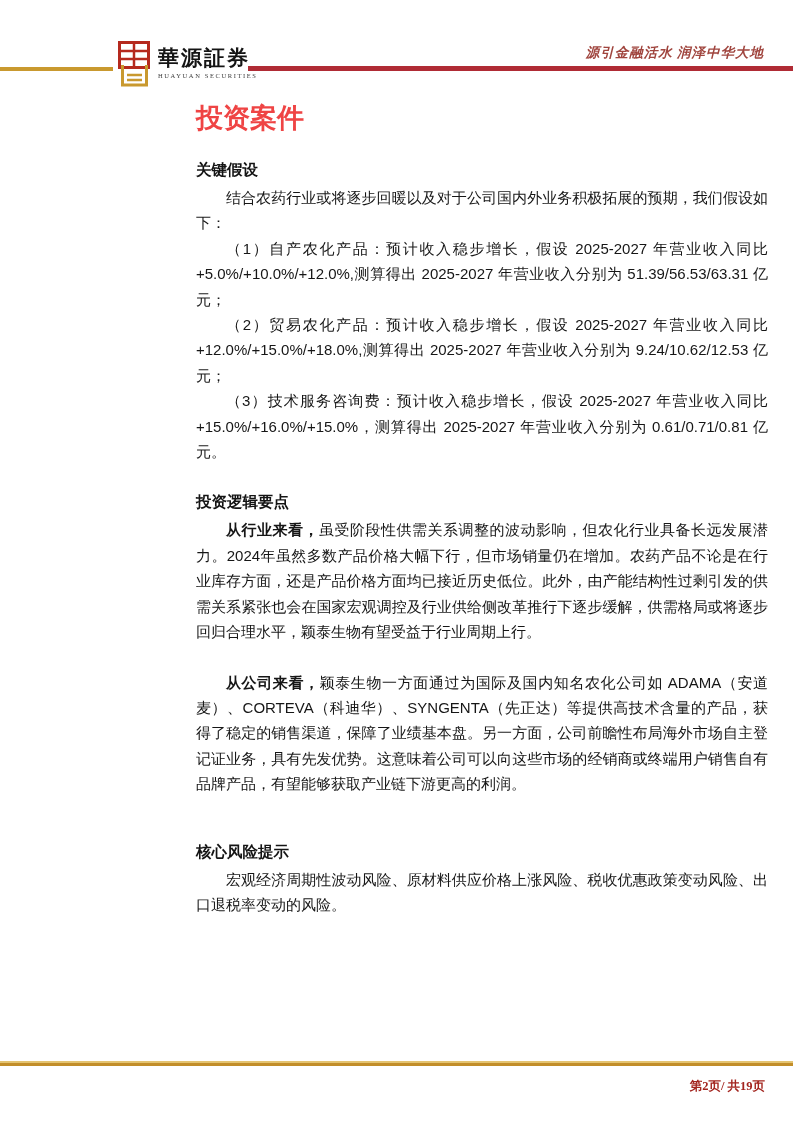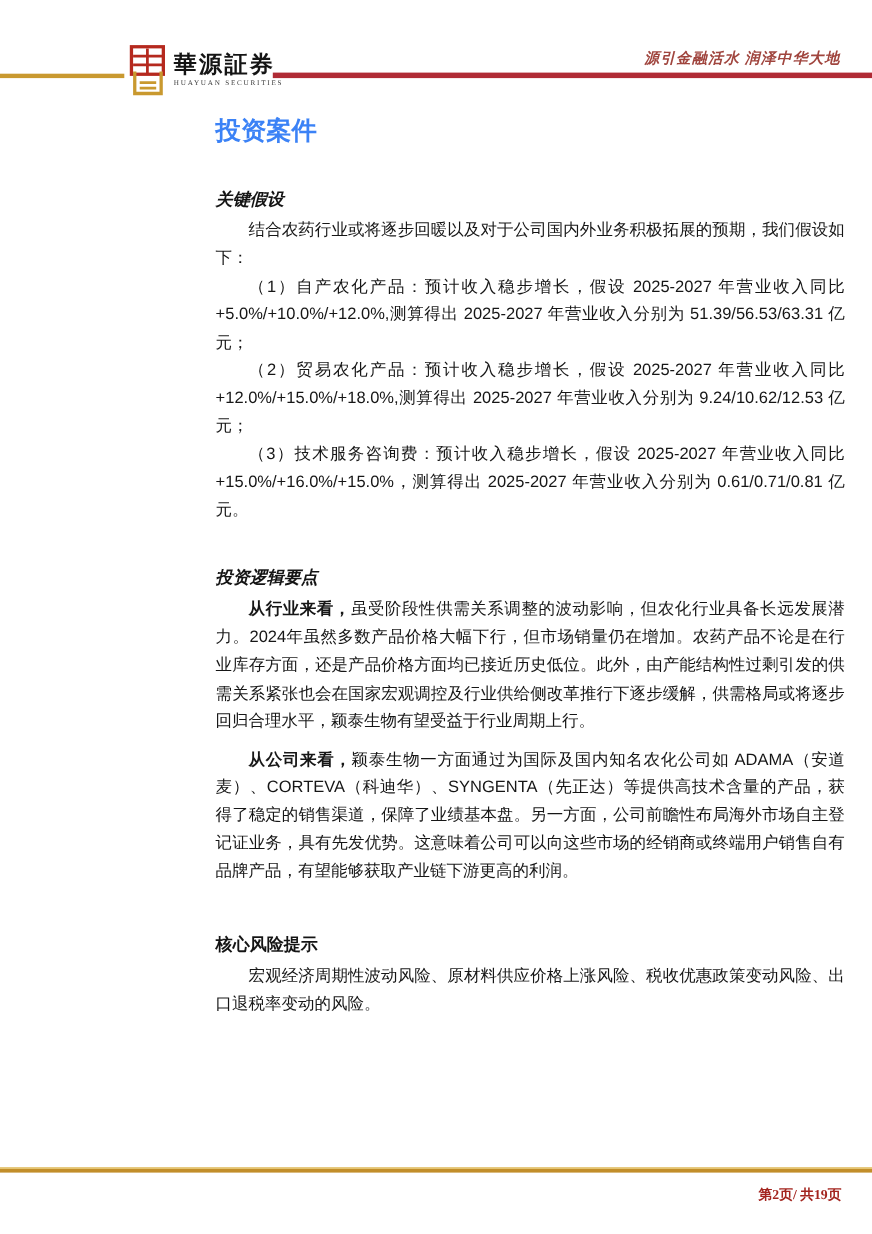--- a/index.html
+++ b/index.html
@@ -45,34 +45,34 @@
     font-style:italic; font-weight:600;
     font-size:13.5px; color:#A0453E; letter-spacing:1px;
     white-space:nowrap;
   }
 
   
   .content {
     position:absolute; left:196px; top:104px; width:572px;
   }
   .doc-title {
-    font-size:23px; font-weight:bold; color:#3b82f6;
+    font-size:27px; font-weight:bold; color:#ef4444;
     line-height:28px; margin-bottom:11px;
   }
   .sec-heading {
     font-size:15.5px; font-weight:bold; color:#141414;
     line-height:22px; margin-bottom:4px;
   }
   .content p {
     font-size:15px; line-height:25.4px;
     text-align:justify; text-indent:2em; color:#161616;
   }
-  .mt-sec { margin-top:39px;font-style:italic; }
+  .mt-sec { margin-top:27px; }
   .mt-sec-lg { margin-top:44px;font-family:Liberation Serif, serif; }
-  .mt-para { margin-top:9px; }
+  .mt-para { margin-top:25px; }
   .lead-bold { font-weight:bold; }
 
   
   .ftr-gold-line {
     position:absolute; left:0; right:0; top:1061px; height:5px;
     background:linear-gradient(to bottom,#E4C472 0%,#E4C472 35%,#C28E2A 35%,#C28E2A 100%);
   }
   .ftr-disclaimer {
     position:absolute; left:60px; top:1077px;
     font-family:"Liberation Serif","DejaVu Serif",serif;

